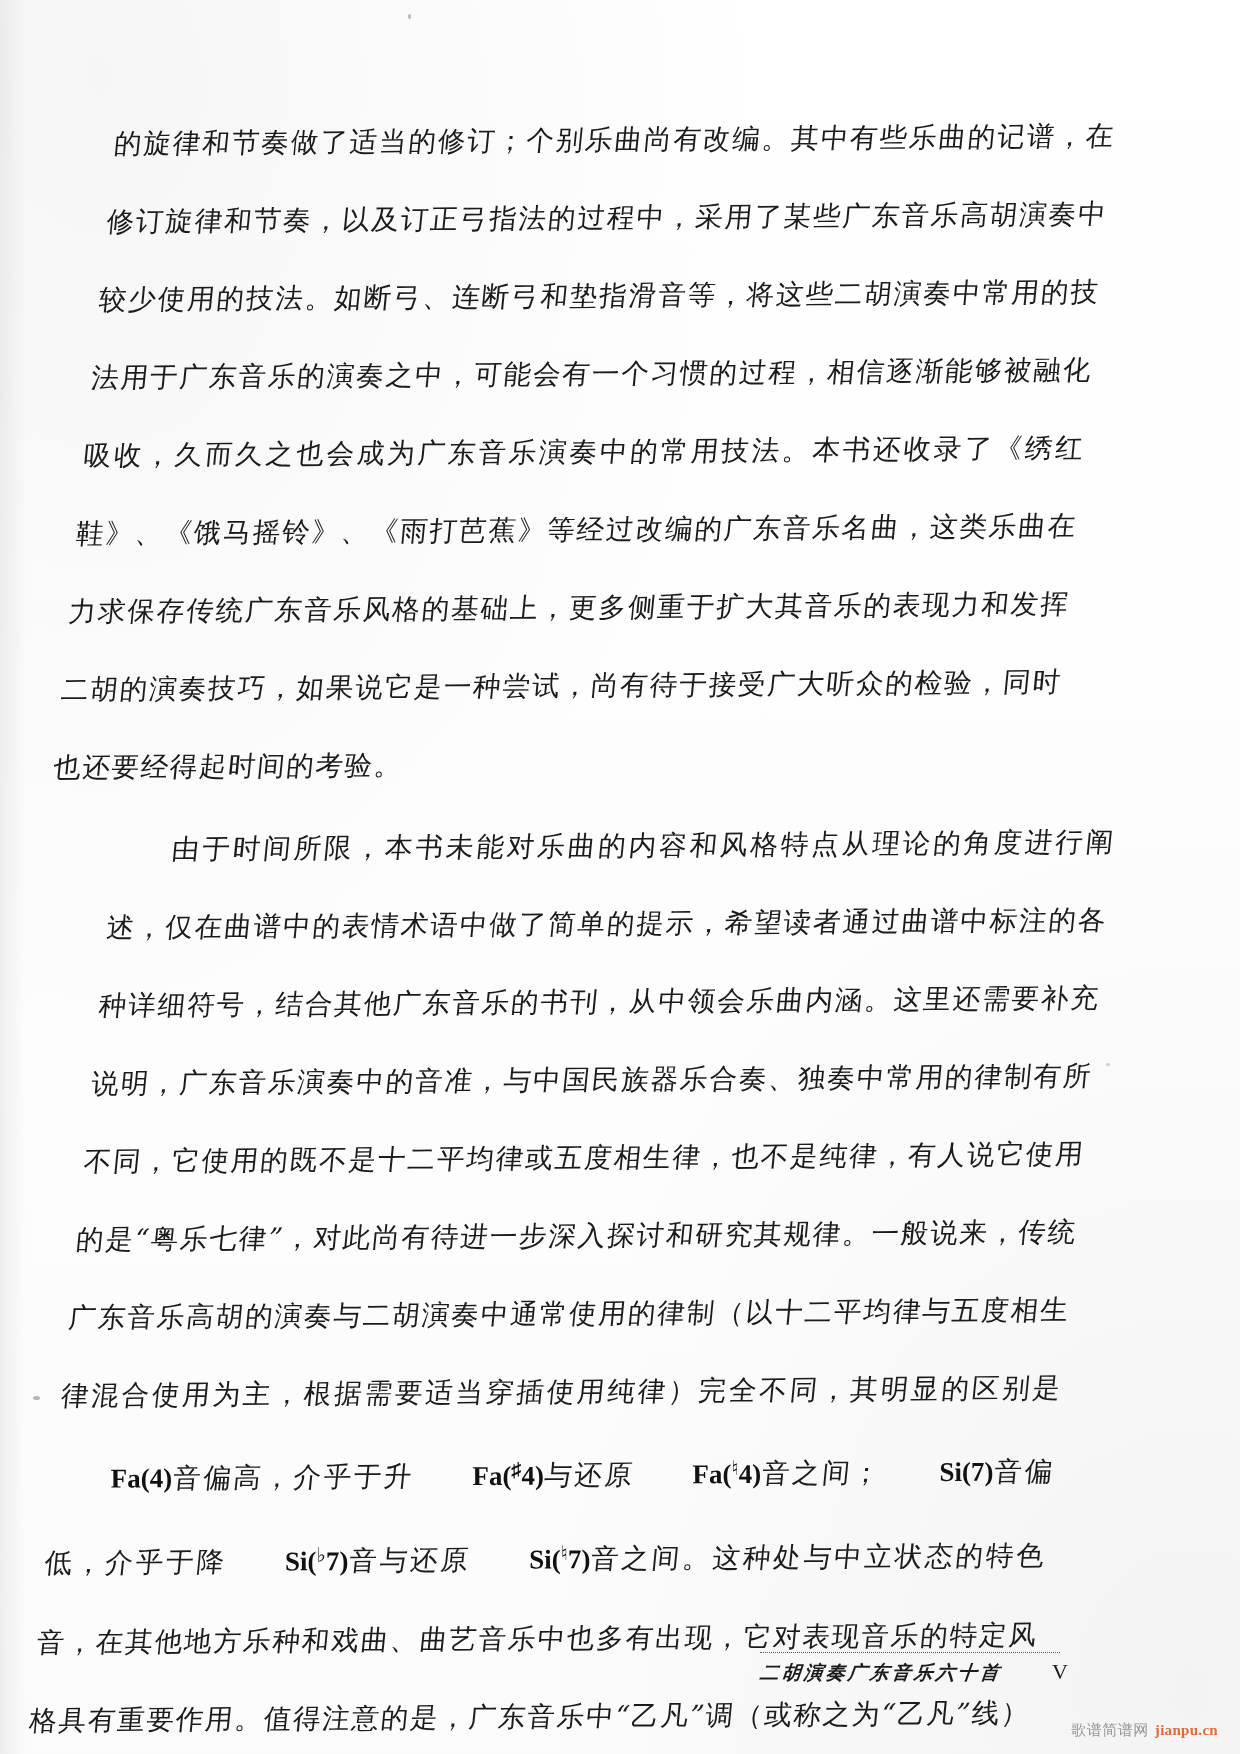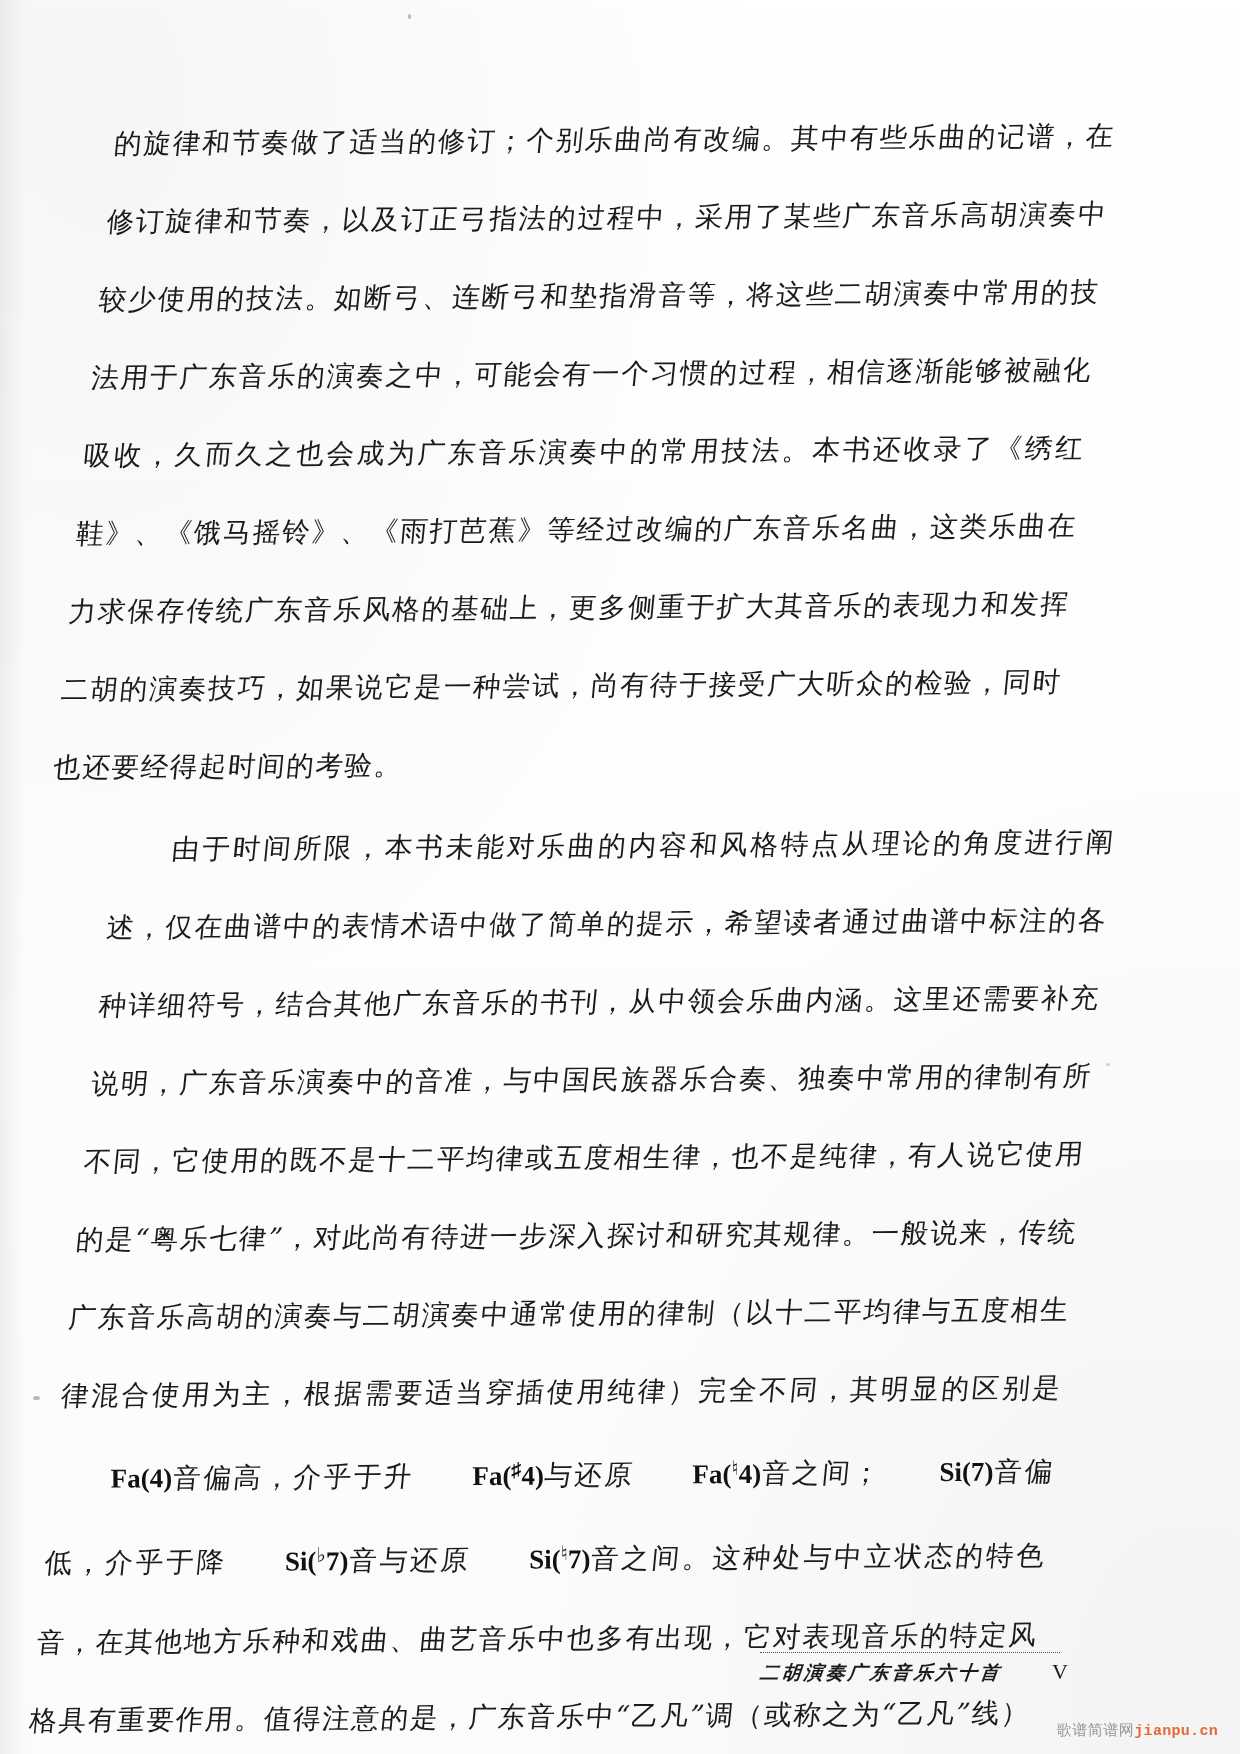--- a/index.html
+++ b/index.html
@@ -113,22 +113,22 @@
     font-weight: 400;
   }
 
   
   #watermark {
     position: absolute;
     right: 22px;
     bottom: 14px;
     display: flex;
     align-items: baseline;
-    gap: 0;
-    font-family: Liberation Mono, monospace;
+    gap: 6px;
+    font-family: Liberation Serif, serif;
     font-size: 15px;
     opacity: .92;
   }
   #watermark-cn { color: #8d8d8d; letter-spacing: .5px; }
   #watermark-domain { color: #e0602a; font-weight: 600; letter-spacing: .3px; }
 
   
   #scan-edge {
     position: absolute;
     left: 0; top: 0; bottom: 0;

